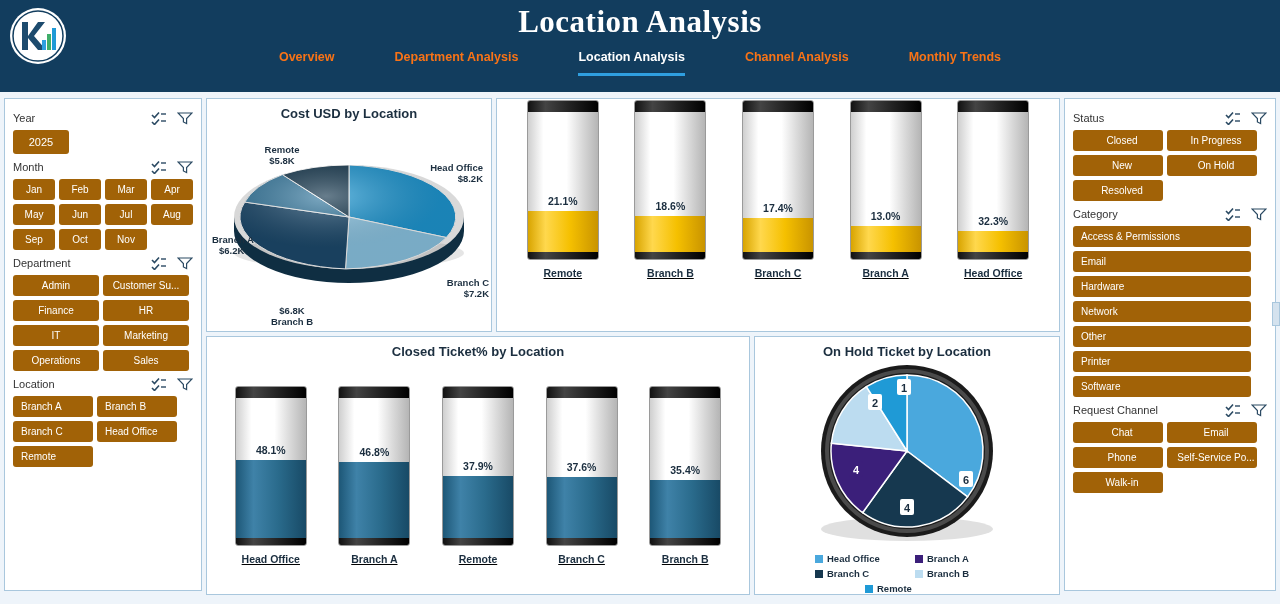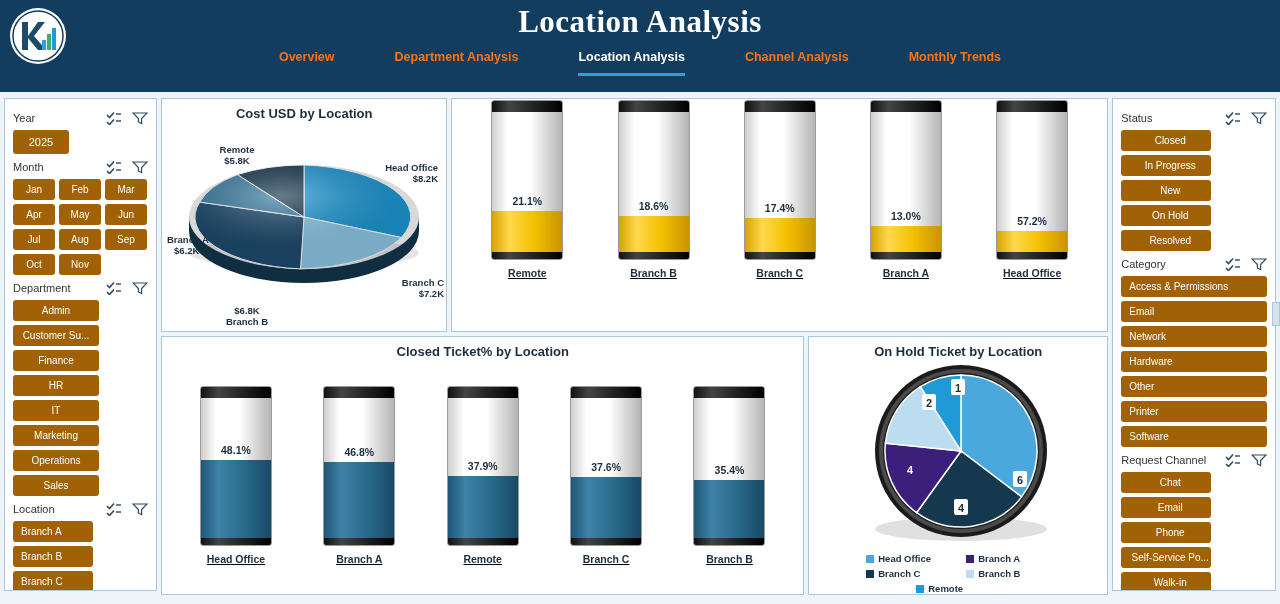--- a/index.html
+++ b/index.html
@@ -66,21 +66,21 @@
   .center { flex:1; display:flex; flex-direction:column; gap:4px; }
   .center-top { display:flex; gap:4px; height:242px; }
   .center-bottom { display:flex; gap:4px; height:266px; }
   .card-title {
     text-align:center; font-size:13px; font-weight:bold; color:#1b2e3f;
     padding-top:7px;
   }
   .card { position:relative; }
   .cost-card { width:286px; }
   .inprog-card { flex:1; }
-  .closed-card { width:643px; }
+  .closed-card { width:544px; }
   .onhold-card { flex:1; }
 
   
   .gauges { display:flex; justify-content:space-around; align-items:flex-end; height:176px; padding:0 12px; margin-top:4px;text-decoration:underline; }
   .gauge { display:flex; flex-direction:column; align-items:center; }
   .cyl {
     position:relative; width:72px; height:160px;
     background:linear-gradient(to right,#cfcfcf 0%,#ffffff 22%,#ffffff 55%,#d8d8d8 78%,#b5b5b5 100%);
     border:1px solid #9a9a9a; border-radius:3px; overflow:hidden;
   }
@@ -332,21 +332,21 @@
                 <div class="base"></div>
               <div class="val" style="bottom:37px">13.0%</div>
               </div>
             <div class="gauge-label">Branch A</div>
           </div>
           <div class="gauge">
             <div class="cyl">
                 <div class="cap"></div>
                 <div class="fill amber" style="height:21px"></div>
                 <div class="base"></div>
-              <div class="val" style="bottom:32px">57.2%</div>
+              <div class="val" style="bottom:32px">32.3%</div>
               </div>
             <div class="gauge-label">Head Office</div>
           </div>
         </div>
       </div>
     </div>
 
     <div class="center-bottom">
 
       <div class="panel card closed-card">
@@ -508,22 +508,22 @@
         <span class="icon-btn">
           <svg width="16" height="14" viewBox="0 0 16 14">
               <path d="M1 2 h14 l-5.4 5.6 v5 l-3.2 -1.6 v-3.4 Z" stroke="#2b4a63" stroke-width="1.2" fill="none"></path>
             </svg>
         </span>
       </span>
     </div>
     <div class="chips">
       <div class="chip rfull">Access &amp; Permissions</div>
       <div class="chip rfull">Email</div>
+      <div class="chip rfull">Hardware</div>
       <div class="chip rfull">Network</div>
-      <div class="chip rfull">Hardware</div>
       <div class="chip rfull">Other</div>
       <div class="chip rfull">Printer</div>
       <div class="chip rfull">Software</div>
     </div>
 
     <div class="filter-head">
       <span class="filter-title">Request Channel</span>
       <span class="filter-icons">
         <span class="icon-btn">
           <svg width="16" height="14" viewBox="0 0 16 14">

